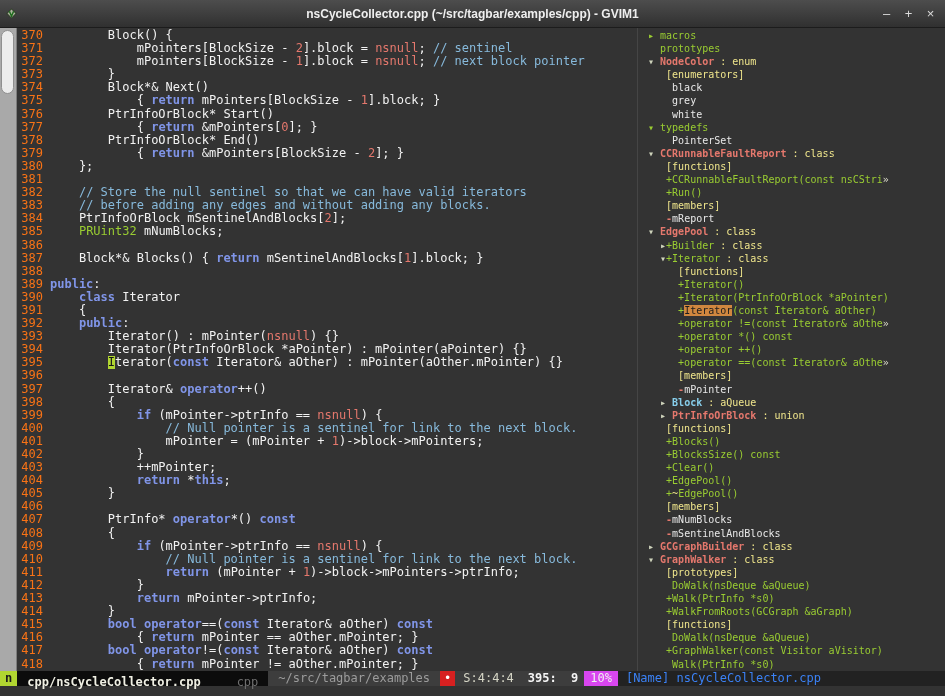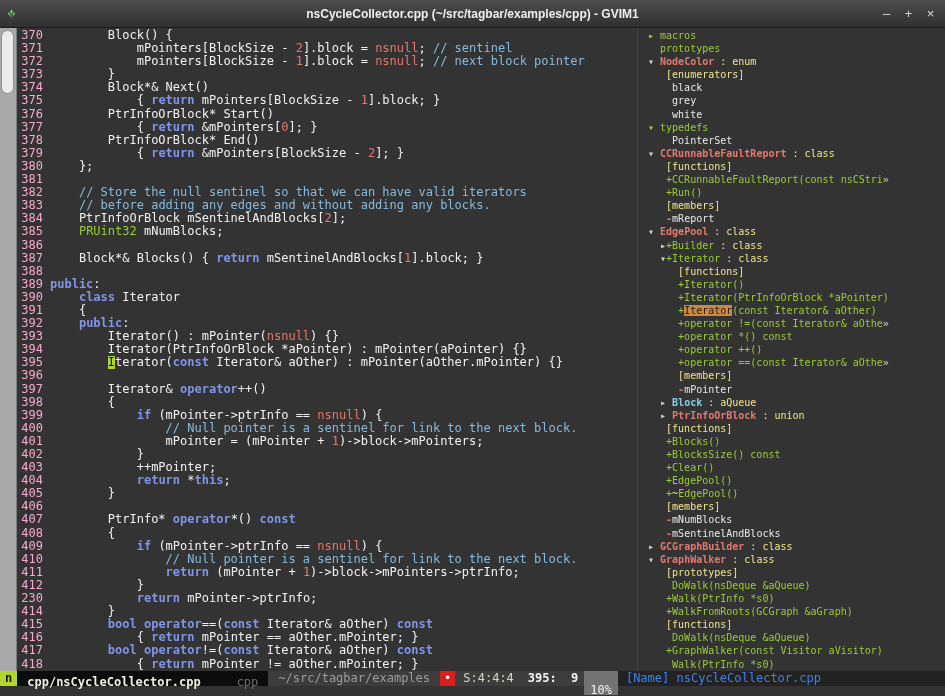--- a/index.html
+++ b/index.html
@@ -32,21 +32,21 @@
   .vscroll {
     width:17px; background:#a9a9a9; border-right:1px solid #7d7d7d;
     position:relative; flex:none;
   }
   .vthumb {
     position:absolute; top:2px; left:1px; width:13px; height:64px;
     background:#ececec; border:1px solid #8f8f8f; border-radius:7px;
   }
   .editor { width:620px; flex:none; padding:1px 0 0 4px; overflow:hidden; }
   .line { height:13.1px; line-height:13.1px; font-size:12px; white-space:pre; overflow:hidden; }
-  .lnum { display:inline-block; width:22px; text-align:right; margin-right:7px; color:#f9a8d4; }
+  .lnum { display:inline-block; width:22px; text-align:right; margin-right:7px; color:#f97316; }
   .sn  { color:#f2f2f2; }
   .sk  { color:#8095e8; font-weight:bold; }
   .sc  { color:#87badc;margin-top:28px; }
   .sd  { color:#e5786d; }
   .st  { color:#9acd32; }
   .scur{ background:#b1d631; color:#151515; }
   .vsep { width:9px; flex:none; background:#333333; border-left:1px solid #454545; }
   .tagbar { width:299px; flex:none; padding:1px 0 0 2px; overflow:hidden; }
   .trow { height:13.1px; line-height:13.1px; font-size:10px; white-space:pre; overflow:hidden; }
   .ta  { color:#cfd4bc; }
@@ -66,21 +66,21 @@
   .mode   { background:#b1d631; color:#1a1a1a; font-weight:bold; padding:0 5px; }
   .filegrp{ background:#0c0c0c; padding:4px 10px; display:flex;gap:20px; }
   .fname  { color:#f0f0e4; font-weight:bold; }
   .bufname{ color:#6f6f6f; margin-left:16px; }
   .path   { color:#9c9c9c; padding:0 10px; }
   .fill   { flex:1 1 auto; }
   .flag   { background:#d72020; color:#ffffff; padding:0 4px; }
   .info   { padding:0 8px; color:#d6d6c6; }
   .pos    { padding:0 6px; color:#f4f4f4; font-weight:bold; }
   .colno  { margin-left:7px; }
-  .pct    { background:#737373; color:#f0f0f0; padding:12px 6px; }
+  .pct    { background:#d946ef; color:#f0f0f0; padding:0 6px; }
   .tbstatus { width:337px; flex:none; background:#222222; color:#3b82f6; padding:0 8px; overflow:hidden; }
   .cmdline { height:18px; background:#333333; }
 </style>
 </head>
 <body>
 
 <div>
 
   <div class="titlebar">
     <span class="vim-icon">
@@ -138,21 +138,21 @@
         <div class="line"><span class="lnum">403</span><span class="sn">            ++mPointer;</span></div>
         <div class="line"><span class="lnum">404</span><span class="sn">            </span><span class="sk">return</span><span class="sn"> *</span><span class="sk">this</span><span class="sn">;</span></div>
         <div class="line"><span class="lnum">405</span><span class="sn">        }</span></div>
         <div class="line"><span class="lnum">406</span></div>
         <div class="line"><span class="lnum">407</span><span class="sn">        PtrInfo* </span><span class="sk">operator</span><span class="sn">*() </span><span class="sk">const</span></div>
         <div class="line"><span class="lnum">408</span><span class="sn">        {</span></div>
         <div class="line"><span class="lnum">409</span><span class="sn">            </span><span class="sk">if</span><span class="sn"> (mPointer-&gt;ptrInfo == </span><span class="sd">nsnull</span><span class="sn">) {</span></div>
         <div class="line"><span class="lnum">410</span><span class="sn">                </span><span class="sc">// Null pointer is a sentinel for link to the next block.</span></div>
         <div class="line"><span class="lnum">411</span><span class="sn">                </span><span class="sk">return</span><span class="sn"> (mPointer + </span><span class="sd">1</span><span class="sn">)-&gt;block-&gt;mPointers-&gt;ptrInfo;</span></div>
         <div class="line"><span class="lnum">412</span><span class="sn">            }</span></div>
-        <div class="line"><span class="lnum">230</span><span class="sn">            </span><span class="sk">return</span><span class="sn"> mPointer-&gt;ptrInfo;</span></div>
+        <div class="line"><span class="lnum">413</span><span class="sn">            </span><span class="sk">return</span><span class="sn"> mPointer-&gt;ptrInfo;</span></div>
         <div class="line"><span class="lnum">414</span><span class="sn">        }</span></div>
         <div class="line"><span class="lnum">415</span><span class="sn">        </span><span class="sk">bool</span><span class="sn"> </span><span class="sk">operator</span><span class="sn">==(</span><span class="sk">const</span><span class="sn"> Iterator&amp; aOther) </span><span class="sk">const</span></div>
         <div class="line"><span class="lnum">416</span><span class="sn">            { </span><span class="sk">return</span><span class="sn"> mPointer == aOther.mPointer; }</span></div>
         <div class="line"><span class="lnum">417</span><span class="sn">        </span><span class="sk">bool</span><span class="sn"> </span><span class="sk">operator</span><span class="sn">!=(</span><span class="sk">const</span><span class="sn"> Iterator&amp; aOther) </span><span class="sk">const</span></div>
         <div class="line"><span class="lnum">418</span><span class="sn">            { </span><span class="sk">return</span><span class="sn"> mPointer != aOther.mPointer; }</span></div>
       </div>
     <div class="vsep"></div>
     <div class="tagbar">
         <div class="trow"><span class="tg">▸ macros</span></div>
         <div class="trow"><span class="tg">  prototypes</span></div>

